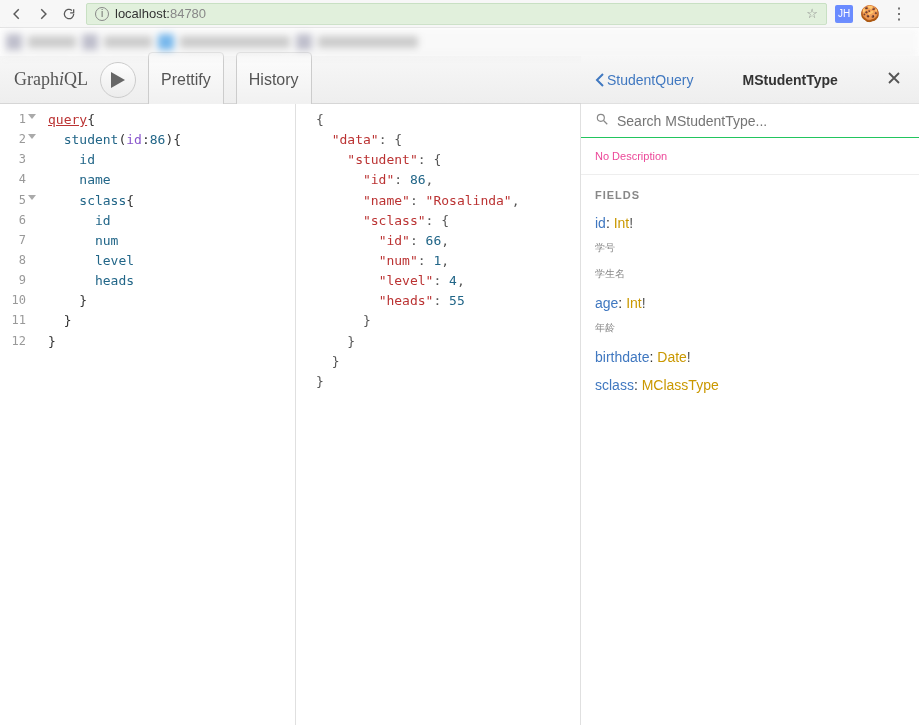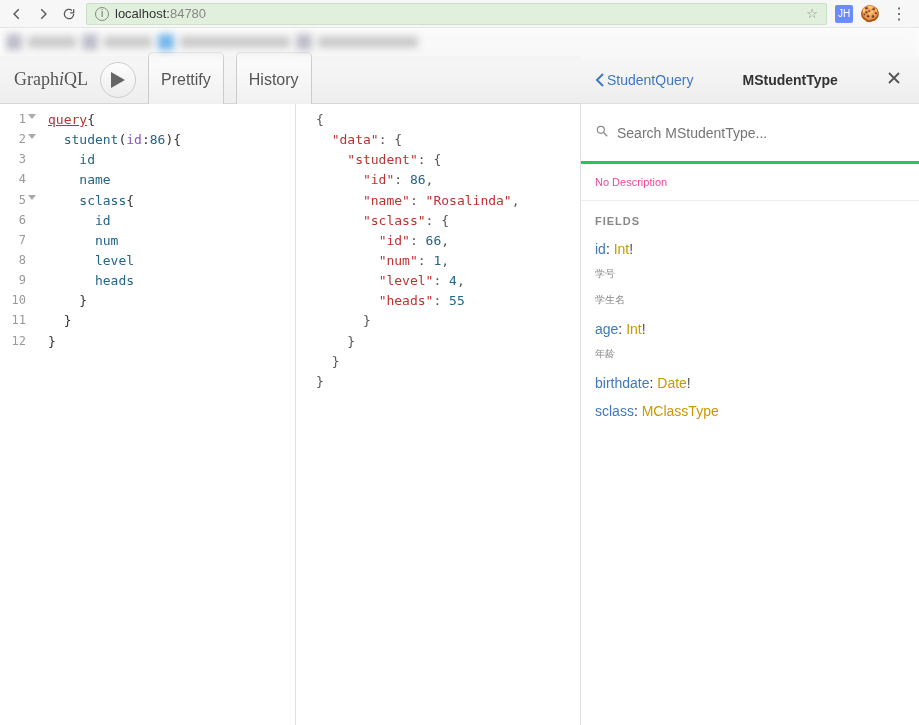--- a/index.html
+++ b/index.html
@@ -47,21 +47,21 @@
 .json .k { color: #b33; }
 .json .s { color: #b33; }
 .json .n { color: #268; }
 
 
 .docs { width: 338px; background: #fff; display: flex; flex-direction: column; }
 .docs-hdr { height: 48px; border-bottom: 1px solid #e0e0e0; display: flex; align-items: center; padding: 0 14px; margin-top: -48px; background: linear-gradient(#f7f7f7,#eeeeee); position: relative; z-index: 2; justify-content: center; }
 .back { color: #4078c0; cursor: pointer; display: flex; align-items: center; gap: 2px; font-size: 14px; }
 .docs-title { flex: 1; text-align: center; font-weight: 700; color: #333; font-size: 14px; }
 .close-x { width: 18px; cursor: pointer; color: #555; }
-.docs-search { border-bottom: 3px solid #22c55e; padding: 20px 14px; display: flex; align-items: center; gap: 8px; color: #888; }
+.docs-search { border-bottom: 1px solid #22c55e; padding: 8px 14px; display: flex; align-items: center; gap: 8px; color: #888; }
 .docs-search input { border: none; outline: none; flex: 1; font-size: 14px; color: #333; background: transparent; }
 .docs-desc { padding: 12px 14px; color: #ec4899; font-size: 11px; border-bottom: 1px solid #eee; }
 .fields-lbl { padding: 14px 14px 8px; color: #888; font-size: 11px; letter-spacing: 1px; font-weight: 700; }
 .field { padding: 6px 14px; font-size: 14px; }
 .field .fname { color: #4078c0; }
 .field .ftype { color: #ca9800; }
 .field .bang { color: #555; }
 .field-desc { padding: 4px 14px 8px; color: #888; font-size: 10px; }
 </style>
 </head>

